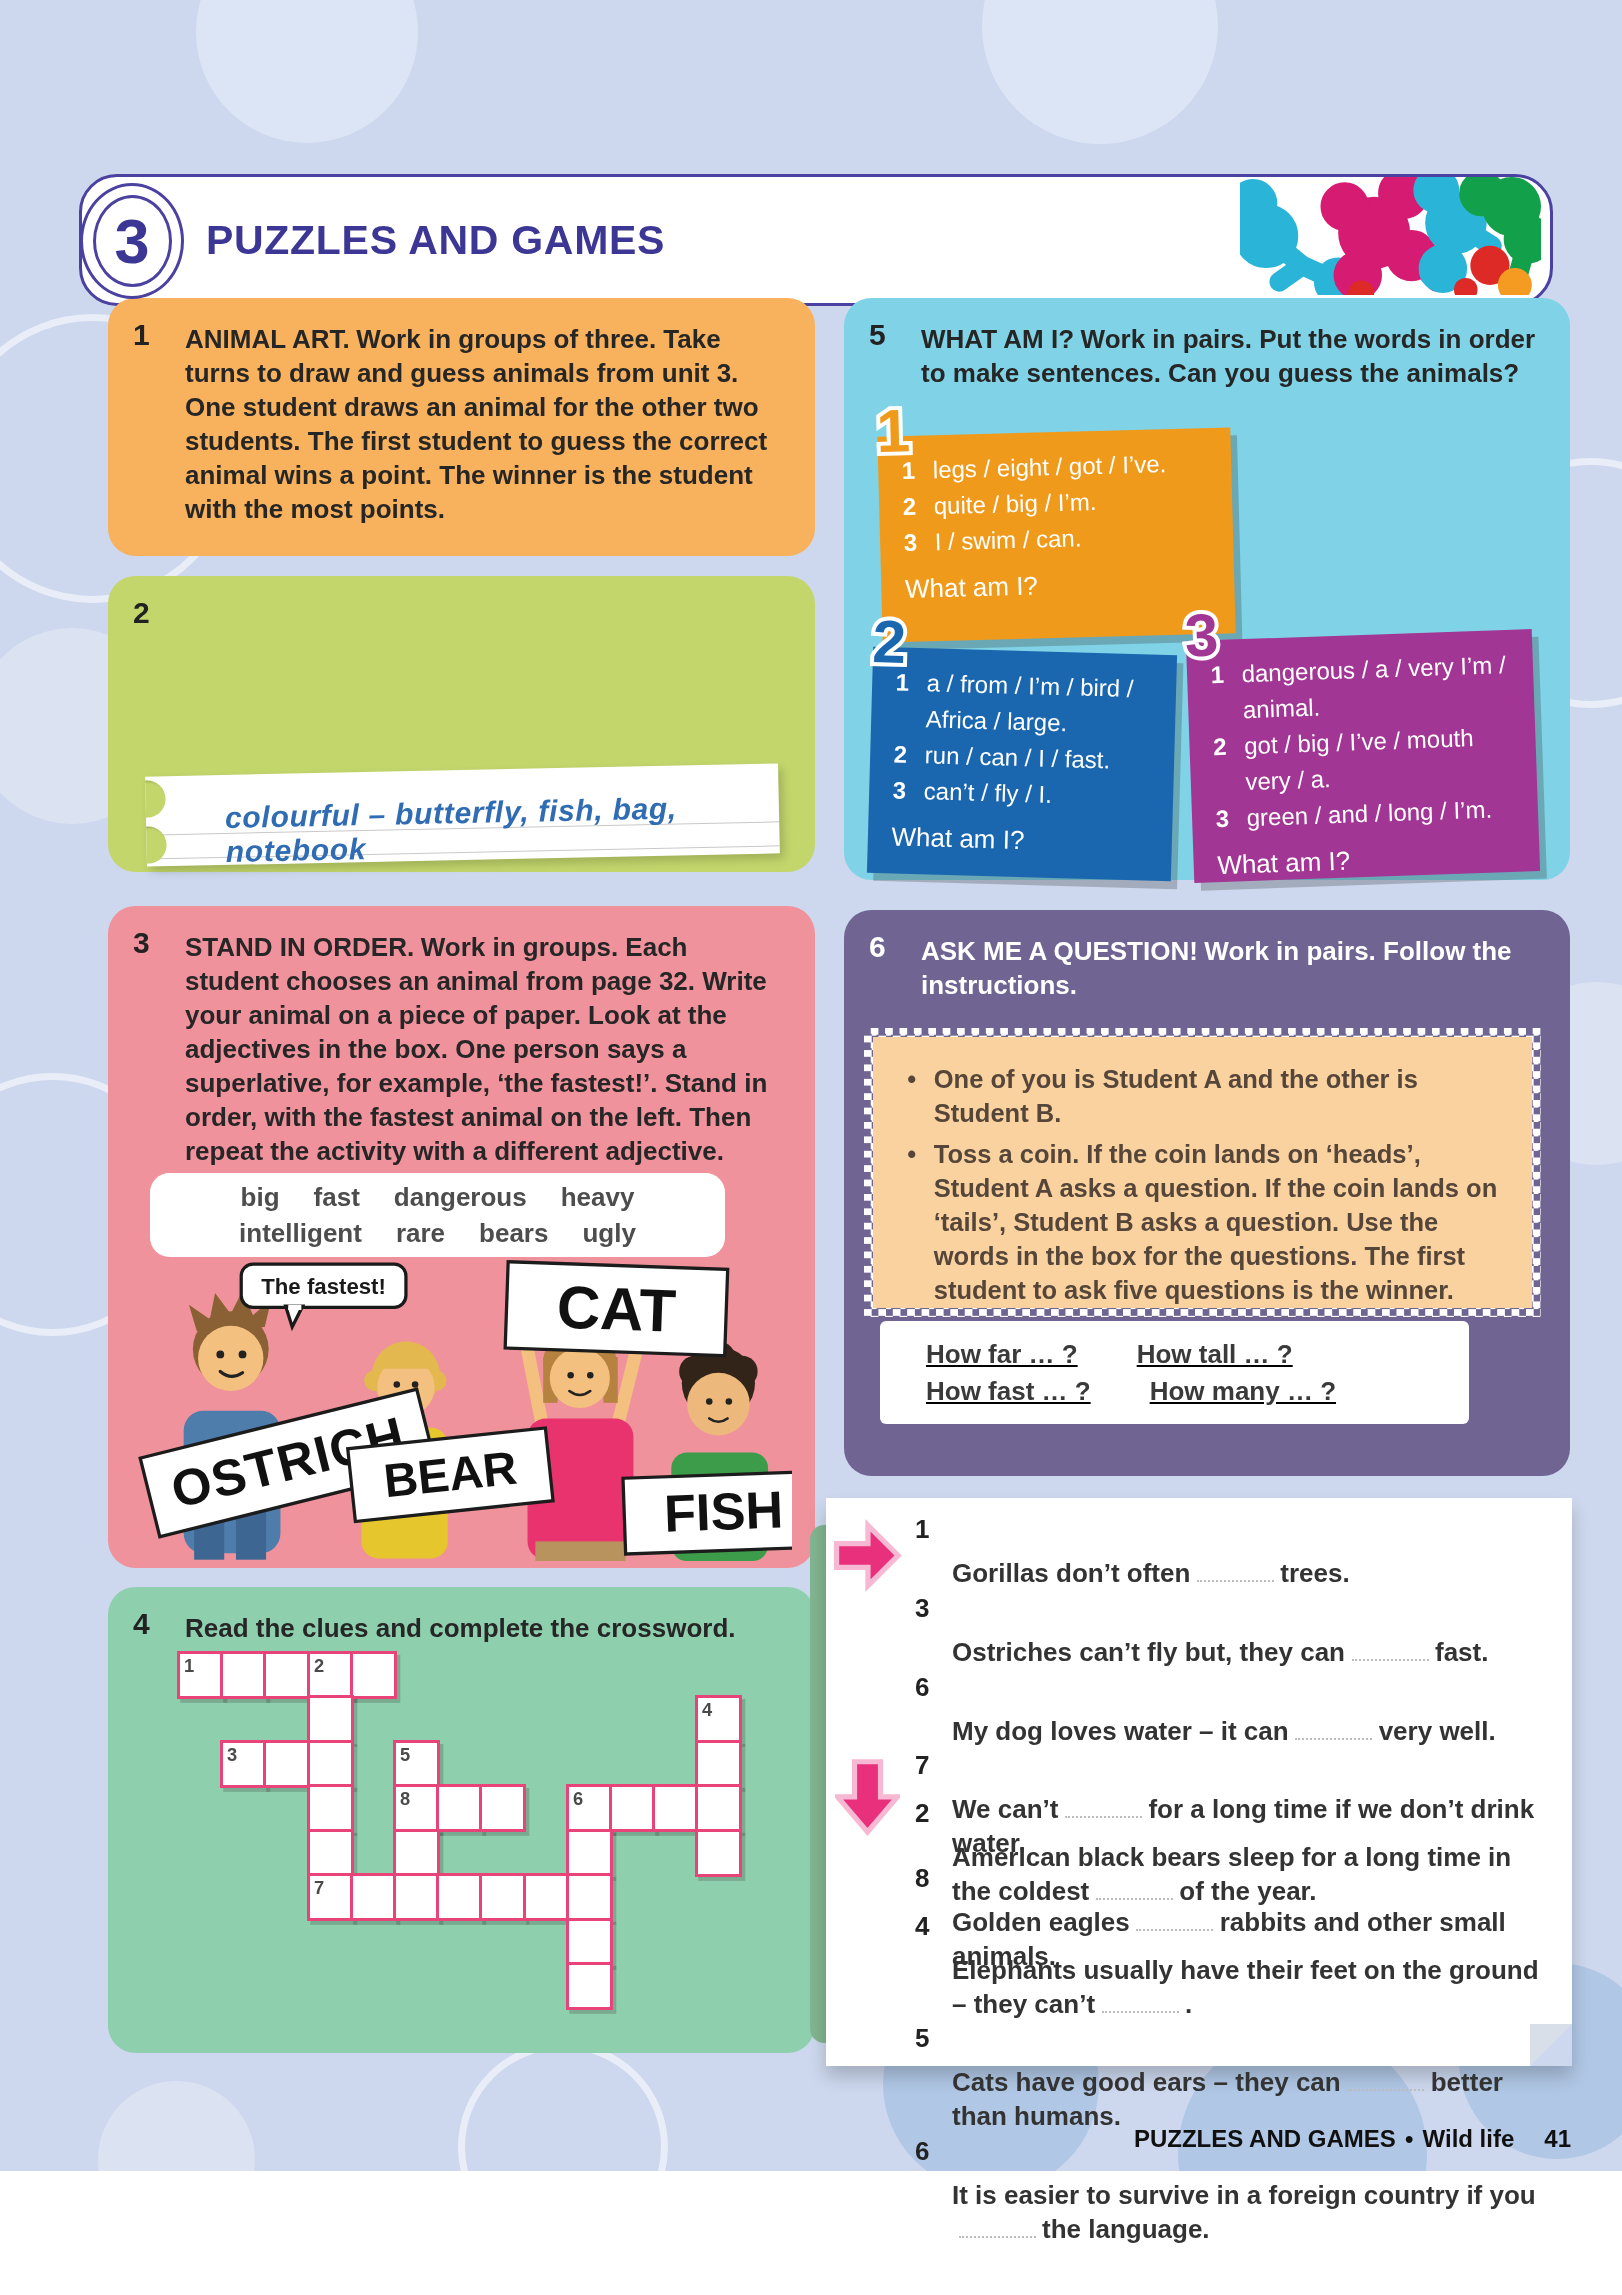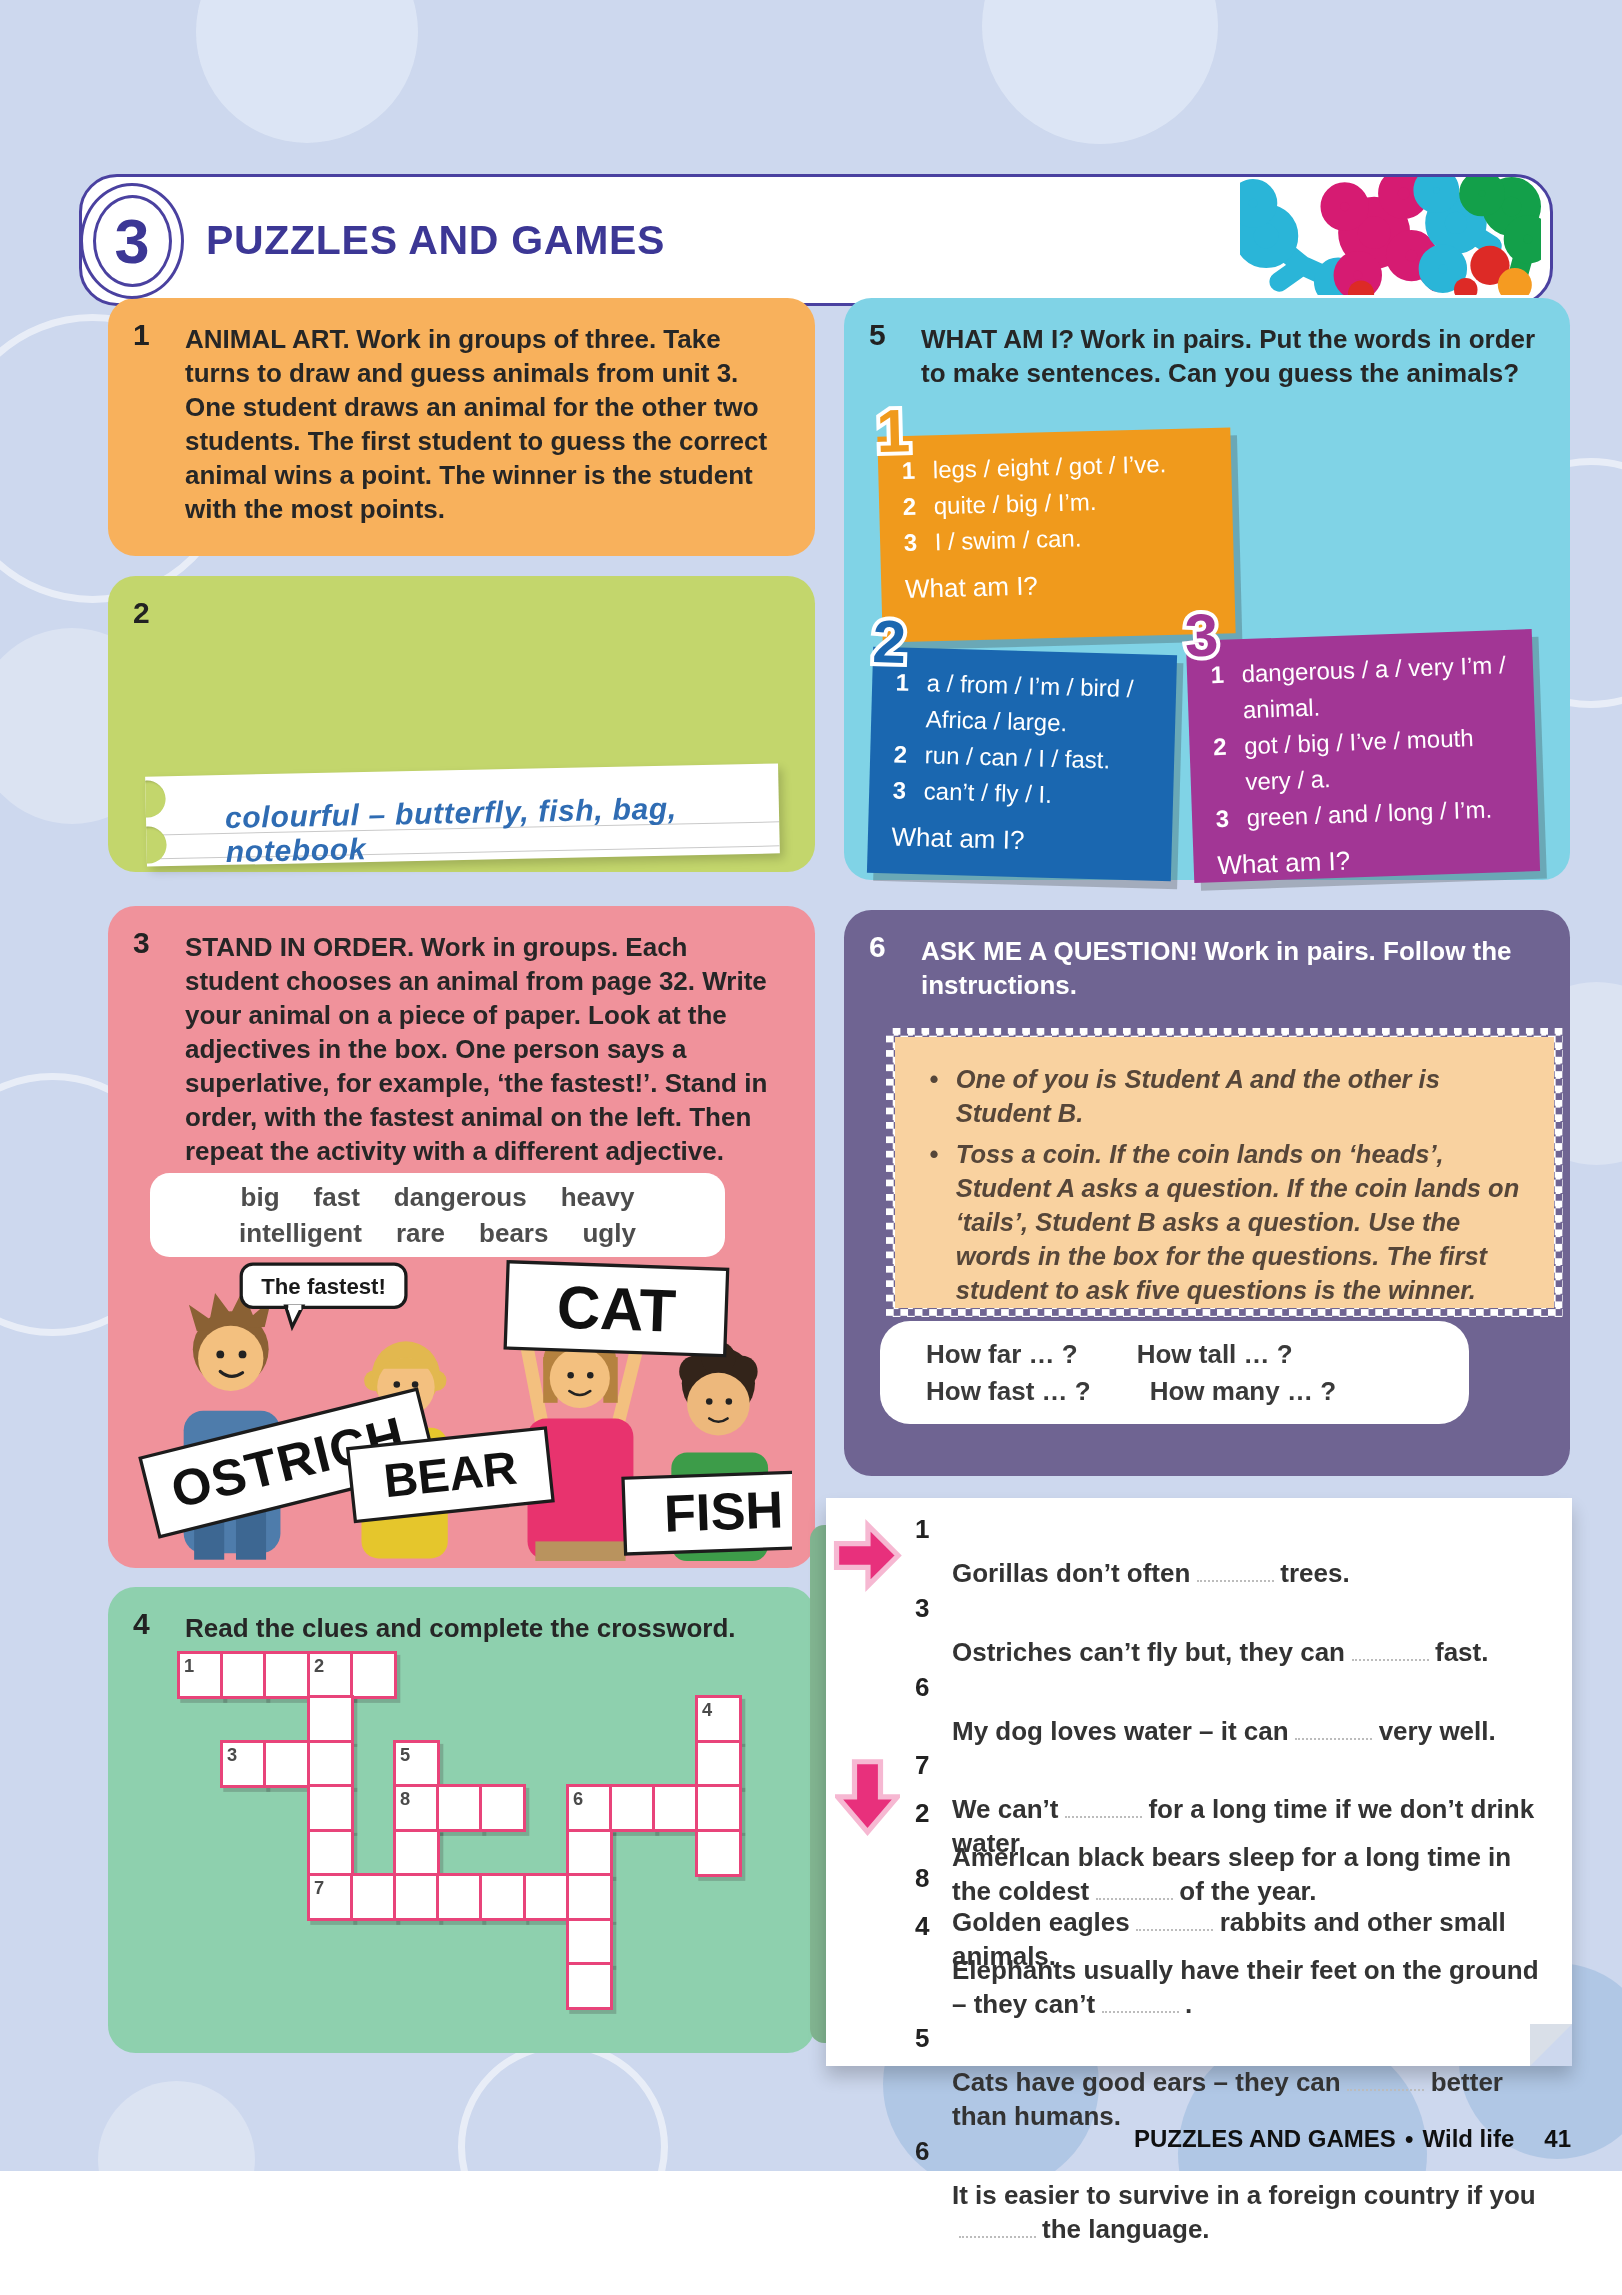--- a/index.html
+++ b/index.html
@@ -66,28 +66,28 @@
   .card2{left:26px;top:353px;width:304px;height:226px;background:#1a67b0;transform:rotate(1.6deg);}
   .card3{left:346px;top:337px;width:346px;height:242px;background:#a23695;transform:rotate(-2deg);}
   .card-line{display:flex;font-size:24px;line-height:36px;}
   .card-line .n{width:31px;font-weight:bold;flex:none;}
   .card-line .t{flex:1;}
   .card-q{margin-top:13px;font-size:26px;}
   .card-badge{position:absolute;left:-10.5px;top:-41px;}
   .card-badge text{font-size:92px;font-weight:bold;stroke:#ffffff;stroke-width:12px;paint-order:stroke;}
 
   
-  .zig{position:absolute;left:42px;top:118px;width:677px;height:289px;
-      background:repeating-conic-gradient(#ffffff 0% 25%, rgba(255,255,255,0) 0% 50%) 0 0/14.4px 14.4px;padding:9.2px;box-sizing:border-box;font-style:italic;}
+  .zig{position:absolute;left:20px;top:118px;width:677px;height:289px;
+      background:repeating-conic-gradient(#ffffff 0% 25%, rgba(255,255,255,0) 0% 50%) 0 0/14.4px 14.4px;padding:9.2px;box-sizing:border-box;}
   .peach{width:100%;height:100%;background:#f9d2a0;box-sizing:border-box;padding:25px 26px 0 19.6px;}
   .peach ul{margin:0;padding:0;list-style:none;}
   .peach li{position:relative;padding-left:41px;font-size:25.5px;line-height:34px;color:#564639;font-weight:bold;margin-bottom:6.5px;}
   .peach li::before{content:"•";position:absolute;left:14.4px;top:0;color:#564639;}
-  .q-box{position:absolute;left:36px;top:411px;width:589px;height:103px;background:#ffffff;border-radius:30px;
-      display:flex;flex-wrap:wrap;align-content:center;padding:0 46px;box-sizing:border-box;column-gap:59px;row-gap:0px;}
+  .q-box{position:absolute;left:36px;top:411px;width:589px;height:103px;background:#ffffff;border-radius:6px;
+      display:flex;flex-wrap:wrap;align-content:center;padding:0 46px;box-sizing:border-box;column-gap:59px;row-gap:0px;text-decoration:underline;}
   .q-box span{font-size:26px;line-height:37px;color:#3a3a3a;font-weight:bold;}
 
   
   .green-sheet{position:absolute;left:810px;top:1525px;width:98px;height:518px;background:#82b591;border-radius:14.4px;}
   .paper{position:absolute;left:826px;top:1498px;width:746px;height:568px;background:#ffffff;
       box-shadow:0 10.5px 17px rgba(0,0,0,.20);}
   .paper::after{content:"";position:absolute;right:0;bottom:0;width:0;height:0;
       border-left:42px solid #d9dfe8;border-bottom:42px solid #cdd8ee;border-top:0 solid transparent;}
   .clues{position:absolute;width:628px;}
   .clues-across{left:89px;top:14.4px;}

